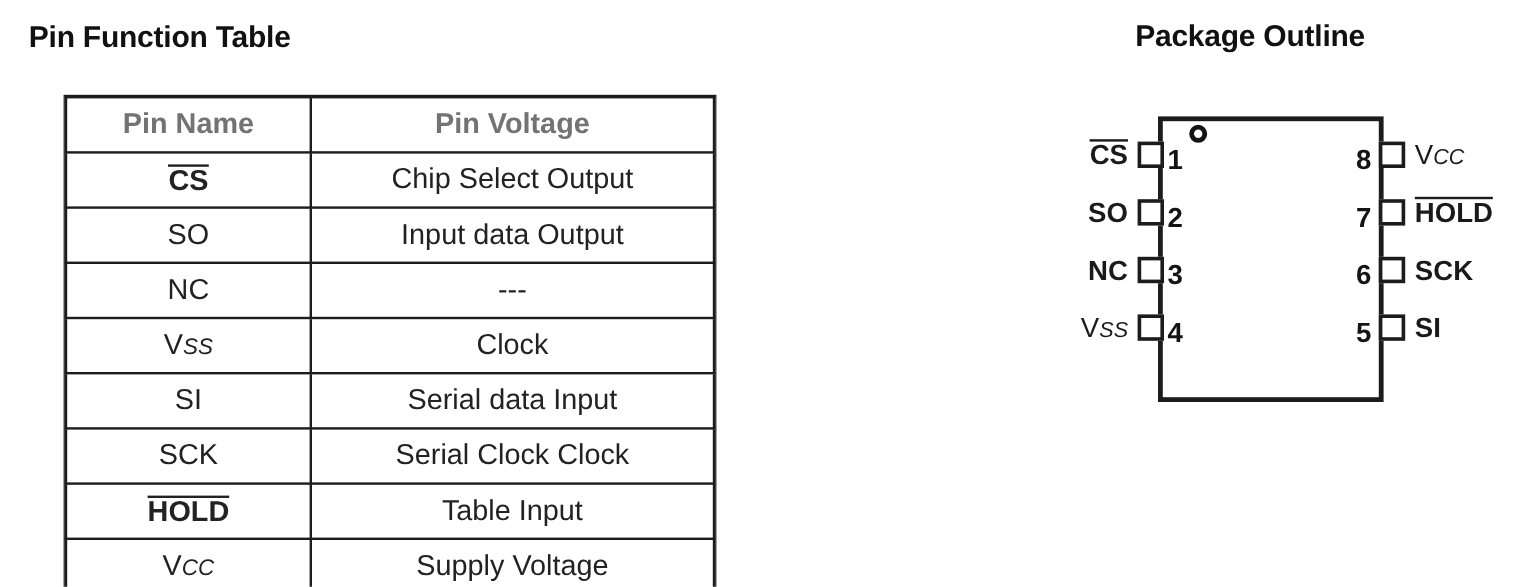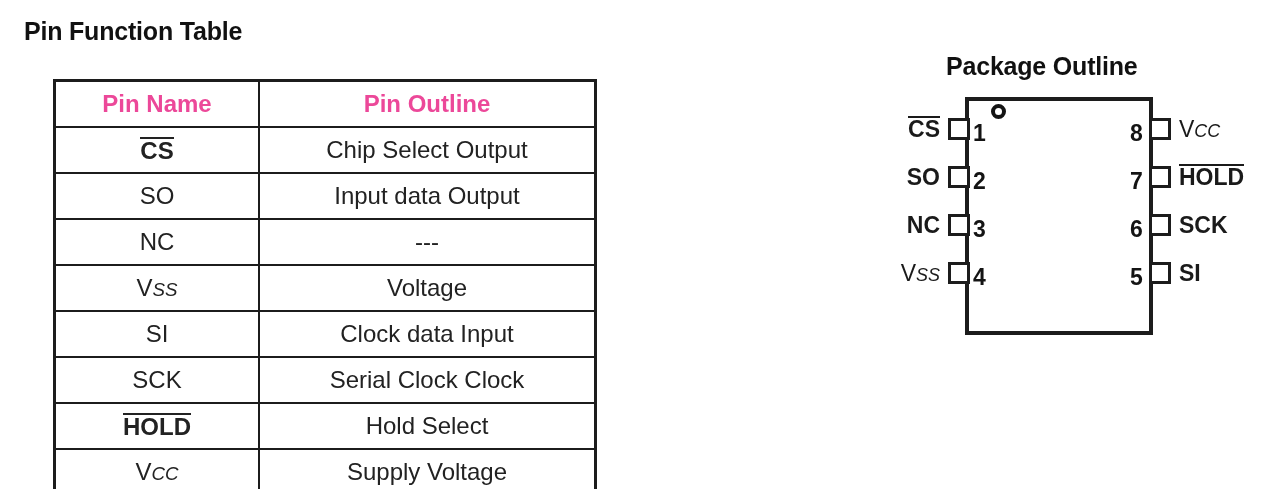--- a/index.html
+++ b/index.html
@@ -19,21 +19,21 @@
   
   .section-title {
     position: absolute;
     font-weight: bold;
     font-size: 25px;
     letter-spacing: -0.2px;
     color: #111111;
     white-space: nowrap;
   }
   #title-pin-table { left: 8px;  top: 17px; margin-left: 16px; }
-  #title-package   { left: 946px; top: 16px; margin-top: 36px; }
+  #title-package   { left: 946px; top: 16px; }
 
   
   #pin-table {
     position: absolute;
     left: 54px;
     top: 80px;
     width: 524px;
     border-collapse: collapse;
     table-layout: fixed;
   }
@@ -46,21 +46,21 @@
     font-size: 24px;
     font-weight: normal;
     color: #222222;
     line-height: 1;
   }
   #pin-table .col-name { width: 194px; }
   #pin-table .col-func { width: 326px; }
   #pin-table thead th {
     font-weight: bold;
     font-size: 24px;
-    color: #ec4899;
+    color: #737373;
   }
   
   #pin-table {
     outline: 1px solid #1c1c1c;
   }
 
   
   .ovl {
     position: relative;
     display: inline-block;
@@ -152,51 +152,51 @@
 </style>
 </head>
 <body>
 
 <div class="section-title" id="title-pin-table">Pin Function Table</div>
 
 <table id="pin-table">
   <thead>
     <tr>
       <th class="col-name">Pin Name</th>
-      <th class="col-func">Pin Outline</th>
+      <th class="col-func">Pin Voltage</th>
     </tr>
   </thead>
   <tbody id="pin-table-body">
       <tr>
         <td class="col-name"><span class="ovl bold">CS</span></td>
         <td class="col-func">Chip Select Output</td>
       </tr>
       <tr>
         <td class="col-name"><span class="">SO</span></td>
         <td class="col-func">Input data Output</td>
       </tr>
       <tr>
         <td class="col-name"><span class="">NC</span></td>
         <td class="col-func">---</td>
       </tr>
       <tr>
         <td class="col-name"><span class="smallcaps">V<span class="sc">SS</span></span></td>
-        <td class="col-func">Voltage</td>
+        <td class="col-func">Clock</td>
       </tr>
       <tr>
         <td class="col-name"><span class="">SI</span></td>
-        <td class="col-func">Clock data Input</td>
+        <td class="col-func">Serial data Input</td>
       </tr>
       <tr>
         <td class="col-name"><span class="">SCK</span></td>
         <td class="col-func">Serial Clock Clock</td>
       </tr>
       <tr>
         <td class="col-name"><span class="ovl bold">HOLD</span></td>
-        <td class="col-func">Hold Select</td>
+        <td class="col-func">Table Input</td>
       </tr>
       <tr>
         <td class="col-name"><span class="smallcaps">V<span class="sc">CC</span></span></td>
         <td class="col-func">Supply Voltage</td>
       </tr>
     </tbody>
 </table>
 
 <div class="section-title" id="title-package">Package Outline</div>
 

